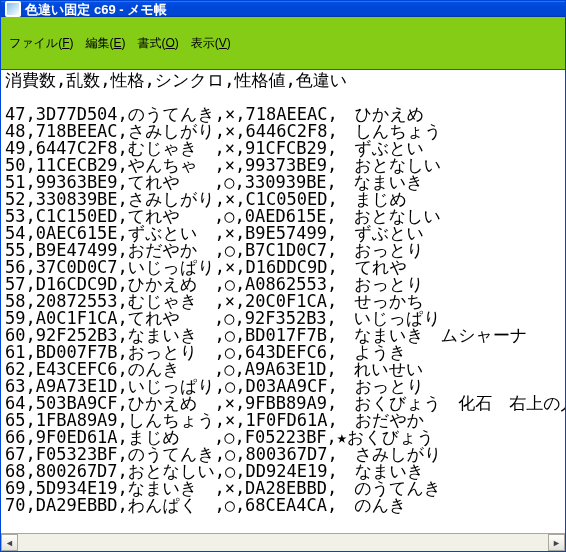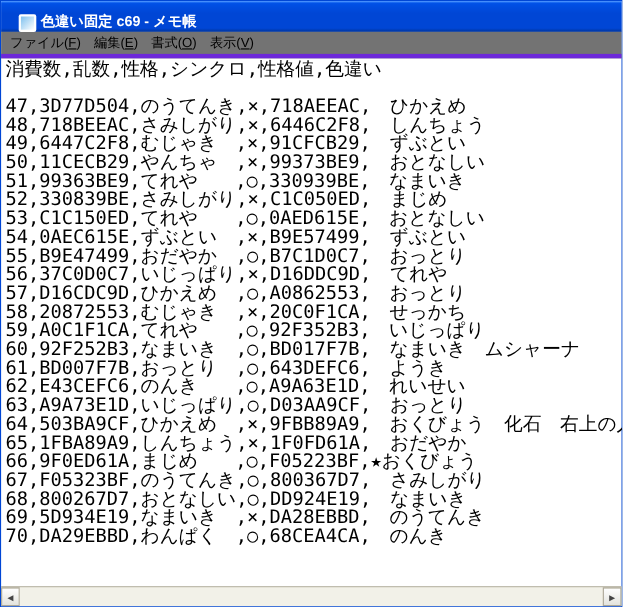--- a/index.html
+++ b/index.html
@@ -1,20 +1,20 @@
 <!DOCTYPE html>
 <html><head>
 <meta charset="utf-8">
 <style>
 html,body{margin:0;padding:0;height:552px;width:566px;overflow:hidden;font-family:"MS PGothic","MS Gothic",sans-serif;background:#ece9d8}
 .window{width:566px;height:552px;background:#fff;display:flex;flex-direction:column;box-sizing:border-box;border:1px solid #0046d5}
-.titlebar{height:28px;background:linear-gradient(to bottom,#3c8cff 0%,#0050e6 8%,#0046d5 40%,#0046d5 88%,#003399 100%);display:flex;align-items:flex-end;padding:0 16px;color:#fff;font-size:13px;font-weight:bold}
+.titlebar{height:16px;background:linear-gradient(to bottom,#3c8cff 0%,#0050e6 8%,#0046d5 40%,#0046d5 88%,#003399 100%);display:flex;align-items:flex-start;padding:0 4px;color:#fff;font-size:13px;font-weight:bold}
 .titlebar .icon{width:16px;height:16px;background:#fff;border-radius:2px;margin-right:4px;display:inline-block;position:relative}
 .titlebar .icon::after{content:"";display:block;position:absolute;left:2px;top:2px;width:12px;height:12px;background:linear-gradient(135deg,#7ec0ee,#fff)}
-.menubar{height:20px;background:#737373;border-bottom:4px solid #6d28d9;display:flex;align-items:center;font-size:12px;padding:0 2px}
+.menubar{height:20px;background:#84cc16;border-bottom:1px solid #6d28d9;display:flex;align-items:center;font-size:12px;padding:16px 2px}
 .menubar .mitem{padding:2px 6px;cursor:default}
 .menubar .mitem u{text-decoration:underline}
 .content{flex:1;overflow:auto;padding:2px 4px 2px 4px;font-family:"MS Gothic",monospace;font-size:17px;line-height:17px;white-space:pre;color:#000}
 .scrollbar{height:17px;background:#ece9d8;border-top:1px solid #aca899;display:flex}
 .sbbtn{width:17px;height:17px;background:linear-gradient(to bottom,#fefefe,#e3e3dd);border:1px solid #aca899;box-sizing:border-box;display:flex;align-items:center;justify-content:center;font-size:9px;color:#444}
 .sbtrack{flex:1;background:#f2f1e8}
 </style>
 </head>
 <body>
 

